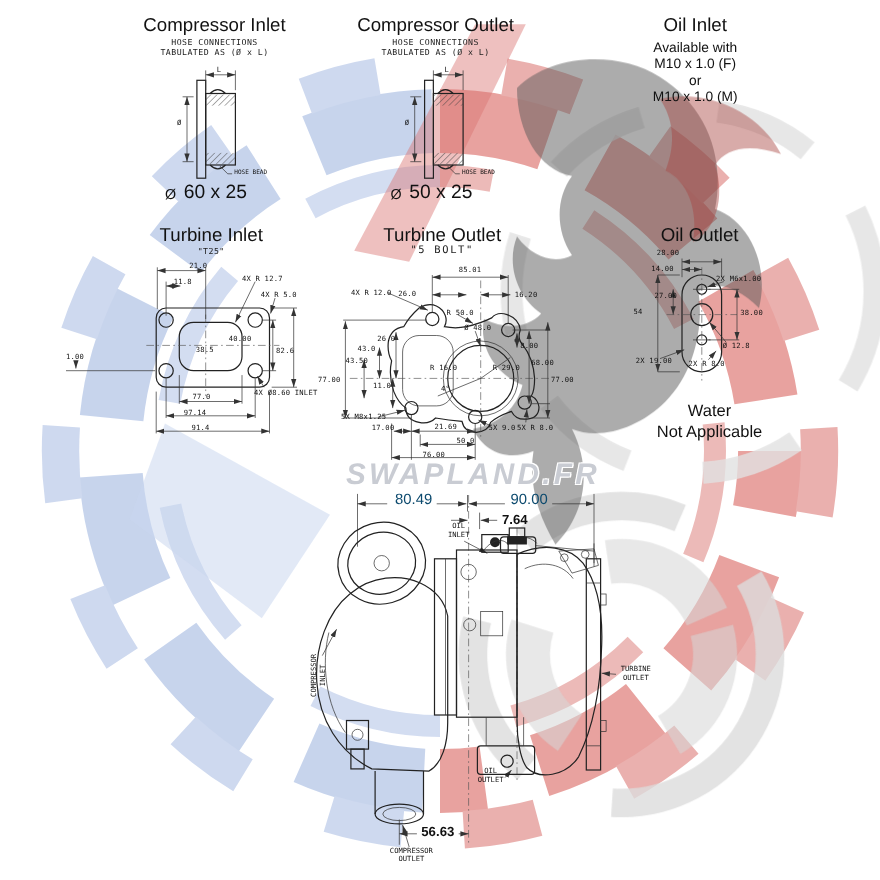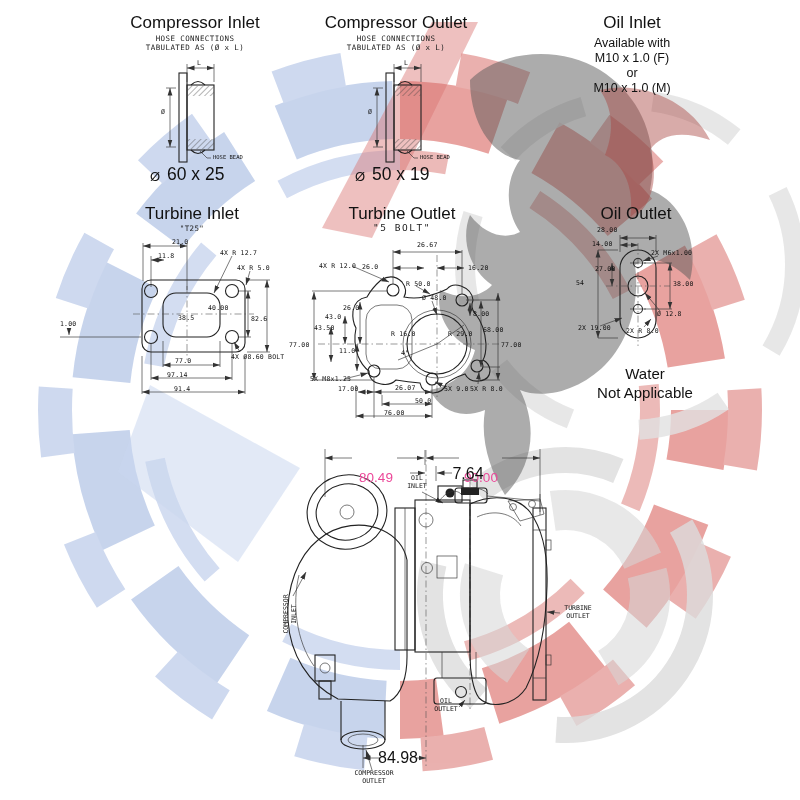--- a/index.html
+++ b/index.html
@@ -6,22 +6,22 @@
   .page{position:relative;width:800px;height:800px;background:#fff;overflow:hidden;
         font-family:"Liberation Sans", sans-serif;}
   svg{position:absolute;left:0;top:0;}
   .t{position:absolute;white-space:nowrap;color:#1a1a1a;}
   .ctr{transform:translateX(-50%);}
   .title{font-size:17px;color:#111;}
   .sub{font-family:"DejaVu Sans Mono",monospace;font-size:7.5px;letter-spacing:.4px;color:#222;}
   .sub2{font-family:"DejaVu Sans Mono",monospace;font-size:9.5px;letter-spacing:1.5px;color:#222;}
   .dim{font-family:"DejaVu Sans Mono",monospace;font-size:6.5px;letter-spacing:.2px;color:#111;}
   .dimxs{font-family:"DejaVu Sans Mono",monospace;font-size:5.5px;color:#111;}
-  .dimlg{font-size:13.5px;color:#ec4899;margin-top:24px;}
-  .dimmd{font-size:16px;color:#111;}
+  .dimlg{font-size:13.5px;color:#0c4a6e;}
+  .dimmd{font-size:12px;color:#111;font-weight:bold;}
   .size{font-size:17.5px;color:#111;}
   .sizedia{font-size:13px;color:#111;}
   .avail{font-size:12.5px;color:#111;}
   .water{font-size:15px;color:#111;}
   .mlab{font-family:"DejaVu Sans Mono",monospace;font-size:6.5px;color:#111;
         white-space:pre;text-align:center;line-height:7.5px;}
   .wm{font-size:27px;font-weight:bold;font-style:italic;letter-spacing:3px;color:#c9ccd3;
       text-shadow:-1px -1px 0 #fff,1px -1px 0 #fff,-1px 1px 0 #fff,1px 1px 0 #fff;}
   .ol{stroke:#222;stroke-width:1.1;fill:none;}
   .thin{stroke:#333;stroke-width:.65;fill:none;}
@@ -60,20 +60,21 @@
     </g>
     <path opacity=".5" fill="#5a5a5a" d="M 470 80 C 500 50 560 45 600 70 C 640 95 660 140 650 190 C 680 200 700 240 690 280
          C 670 260 650 255 635 265 C 640 300 630 340 605 365 C 580 390 545 400 520 390
          C 540 430 530 470 505 495 C 490 470 480 440 485 410 C 460 420 440 410 430 390
          C 455 385 470 370 475 350 C 450 340 435 315 440 290 C 460 300 480 298 492 285
          C 470 270 460 240 470 215 C 485 235 505 240 520 232 C 505 210 505 180 520 160
          C 490 155 470 120 470 80 Z"></path>
     <path opacity=".45" fill="#a84441" d="M 600 90 C 640 80 690 100 710 140 C 680 130 660 135 650 150 C 660 180 650 210 630 220
          C 635 190 625 165 605 155 C 615 130 612 108 600 90 Z"></path>
   </svg>
+  <span class="t wm ctr" style="left:430px;top:416px">SWAPLAND.FR</span>
 
   <svg width="800" height="800">
     <defs>
       <marker id="ar" markerWidth="9" markerHeight="8" refX="7.5" refY="3" orient="auto-start-reverse" markerUnits="userSpaceOnUse">
         <path d="M0,0.6 L7.5,3 L0,5.4 Z" fill="#333"></path>
       </marker>
       <pattern id="hatch" width="4" height="4" patternUnits="userSpaceOnUse" patternTransform="rotate(45)">
         <line x1="0" y1="0" x2="0" y2="4" stroke="#444" stroke-width="0.8"></line>
       </pattern>
     </defs>
@@ -305,61 +306,61 @@
 
   <span class="t dim" style="left:197px;top:59px">L</span>
   <span class="t dim" style="left:161px;top:108px">Ø</span>
   <span class="t dimxs" style="left:213px;top:154px">HOSE BEAD</span>
   <span class="t sizedia" style="left:150px;top:169px">Ø</span>
   <span class="t size" style="left:167px;top:164px">60 x 25</span>
   <span class="t dim" style="left:404px;top:59px">L</span>
   <span class="t dim" style="left:368px;top:108px">Ø</span>
   <span class="t dimxs" style="left:420px;top:154px">HOSE BEAD</span>
   <span class="t sizedia" style="left:355px;top:169px">Ø</span>
-  <span class="t size" style="left:372px;top:164px">50 x 19</span>
+  <span class="t size" style="left:372px;top:164px">50 x 25</span>
 
   <span class="t title ctr" style="left:192px;top:204px">Turbine Inlet</span>
   <span class="t sub ctr" style="left:192px;top:224px">"T25"</span>
   <span class="t title ctr" style="left:402px;top:204px">Turbine Outlet</span>
   <span class="t sub2 ctr" style="left:402px;top:222px">"5 BOLT"</span>
   <span class="t title ctr" style="left:636px;top:204px">Oil Outlet</span>
 
   <span class="t dim" style="left:172px;top:238px">21.0</span>
   <span class="t dim" style="left:158px;top:252px">11.8</span>
   <span class="t dim" style="left:220px;top:249px">4X R 12.7</span>
   <span class="t dim" style="left:237px;top:264px">4X R 5.0</span>
   <span class="t dim" style="left:208px;top:304px">40.00</span>
   <span class="t dim" style="left:251px;top:315px">82.6</span>
   <span class="t dim" style="left:60px;top:320px">1.00</span>
   <span class="t dim" style="left:178px;top:314px">38.5</span>
   <span class="t dim" style="left:175px;top:357px">77.0</span>
   <span class="t dim" style="left:167px;top:371px">97.14</span>
   <span class="t dim" style="left:174px;top:385px">91.4</span>
-  <span class="t dim" style="left:231px;top:353px">4X Ø8.60 BOLT</span>
-
-  <span class="t dim" style="left:417px;top:241px">26.67</span>
+  <span class="t dim" style="left:231px;top:353px">4X Ø8.60 INLET</span>
+
+  <span class="t dim" style="left:417px;top:241px">85.01</span>
   <span class="t dim" style="left:319px;top:262px">4X R 12.0</span>
   <span class="t dim" style="left:362px;top:263px">26.0</span>
   <span class="t dim" style="left:468px;top:264px">16.20</span>
   <span class="t dim" style="left:406px;top:280px">R 50.0</span>
   <span class="t dim" style="left:422px;top:294px">Ø 48.0</span>
   <span class="t dim" style="left:343px;top:304px">26.0</span>
   <span class="t dim" style="left:325px;top:313px">43.0</span>
   <span class="t dim" style="left:314px;top:324px">43.50</span>
   <span class="t dim" style="left:339px;top:347px">11.0</span>
   <span class="t dim" style="left:289px;top:341px">77.00</span>
   <span class="t dim" style="left:473px;top:310px">8.00</span>
   <span class="t dim" style="left:483px;top:326px">68.00</span>
   <span class="t dim" style="left:501px;top:341px">77.00</span>
   <span class="t dim" style="left:391px;top:330px">R 16.0</span>
   <span class="t dim" style="left:448px;top:330px">R 29.0</span>
   <span class="t dim" style="left:401px;top:349px">4°</span>
   <span class="t dim" style="left:310px;top:375px">5X M8x1.25</span>
   <span class="t dim" style="left:338px;top:385px">17.00</span>
-  <span class="t dim" style="left:395px;top:384px">26.07</span>
+  <span class="t dim" style="left:395px;top:384px">21.69</span>
   <span class="t dim" style="left:444px;top:385px">5X 9.0</span>
   <span class="t dim" style="left:470px;top:385px">5X R 8.0</span>
   <span class="t dim" style="left:415px;top:397px">50.0</span>
   <span class="t dim" style="left:384px;top:409px">76.00</span>
 
   <span class="t dim" style="left:597px;top:226px">28.00</span>
   <span class="t dim" style="left:592px;top:240px">14.00</span>
   <span class="t dim" style="left:651px;top:249px">2X M6x1.00</span>
   <span class="t dim" style="left:595px;top:265px">27.00</span>
   <span class="t dim" style="left:576px;top:279px">54</span>
@@ -367,21 +368,21 @@
   <span class="t dim" style="left:657px;top:310px">Ø 12.8</span>
   <span class="t dim" style="left:578px;top:324px">2X 19.00</span>
   <span class="t dim" style="left:626px;top:327px">2X R 8.0</span>
 
   <span class="t water ctr" style="left:645px;top:365px">Water</span>
   <span class="t water ctr" style="left:645px;top:384px">Not Applicable</span>
 
   <span class="t dimlg ctr" style="left:376px;top:446px">80.49</span>
   <span class="t dimlg ctr" style="left:481px;top:446px">90.00</span>
   <span class="t dimmd ctr" style="left:468px;top:465px">7.64</span>
-  <span class="t dimmd ctr" style="left:398px;top:749px">84.98</span>
+  <span class="t dimmd ctr" style="left:398px;top:749px">56.63</span>
   <span class="t mlab ctr" style="left:417px;top:475px">OIL
 INLET</span>
   <span class="t mlab ctr" style="left:446px;top:698px">OIL
 OUTLET</span>
   <span class="t mlab" style="left:290px;top:614px;transform:translate(-50%,-50%) rotate(-90deg)">COMPRESSOR
 INLET</span>
   <span class="t mlab ctr" style="left:374px;top:770px">COMPRESSOR
 OUTLET</span>
   <span class="t mlab ctr" style="left:578px;top:605px">TURBINE
 OUTLET</span>

